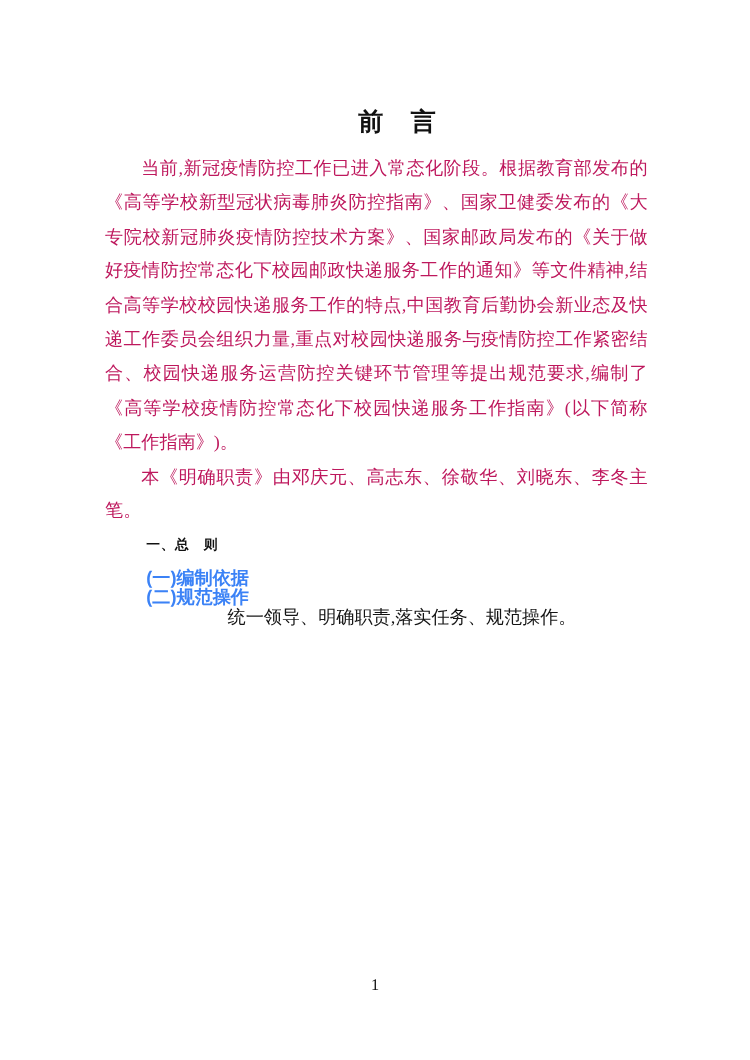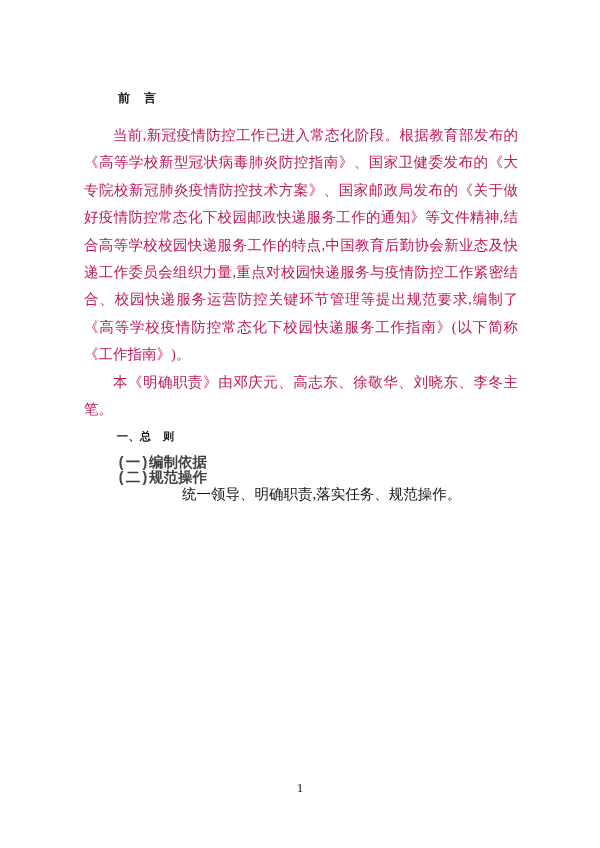--- a/index.html
+++ b/index.html
@@ -18,26 +18,27 @@
   .content {
     position: absolute;
     left: 84px;
     top: 88px;
     width: 434px;
   }
   
   .h-preface {
     font-family: "Liberation Sans", "DejaVu Sans", sans-serif;
     font-weight: bold;
-    font-size: 12px;
+    font-size: 20px;
     line-height: 20px;
     margin: 0 0 14px 0;
     text-indent: 34px;
     color: #111;
     letter-spacing: 1px;
+    text-align: center;
   }
   
   .body-para {
     font-family: "Liberation Serif", "DejaVu Serif", serif;
     font-size: 14.5px;
     line-height: 27.4px;
     margin: 0;
     text-indent: 2em;
     text-align: justify;
     color: #be185d;
@@ -51,27 +52,27 @@
     font-weight: bold;
     font-size: 11px;
     line-height: 21px;
     margin: 3px 0 7px 0;
     text-indent: 33px;
     color: #111;
     letter-spacing: 0.5px;
   }
   
   .h-sub {
-    font-family: Liberation Mono, monospace;
+    font-family: Liberation Sans, sans-serif;
     font-weight: bold;
     font-size: 14.5px;
     line-height: 19px;
     margin: 0;
     text-indent: 33px;
-    color: #404040;
+    color: #3b82f6;
   }
   .h-sub.second {
     margin-top: -4px;
   }
   
   .principles {
     margin-top: -6px;
     padding-left: 98px;
   }
   .principles p {

